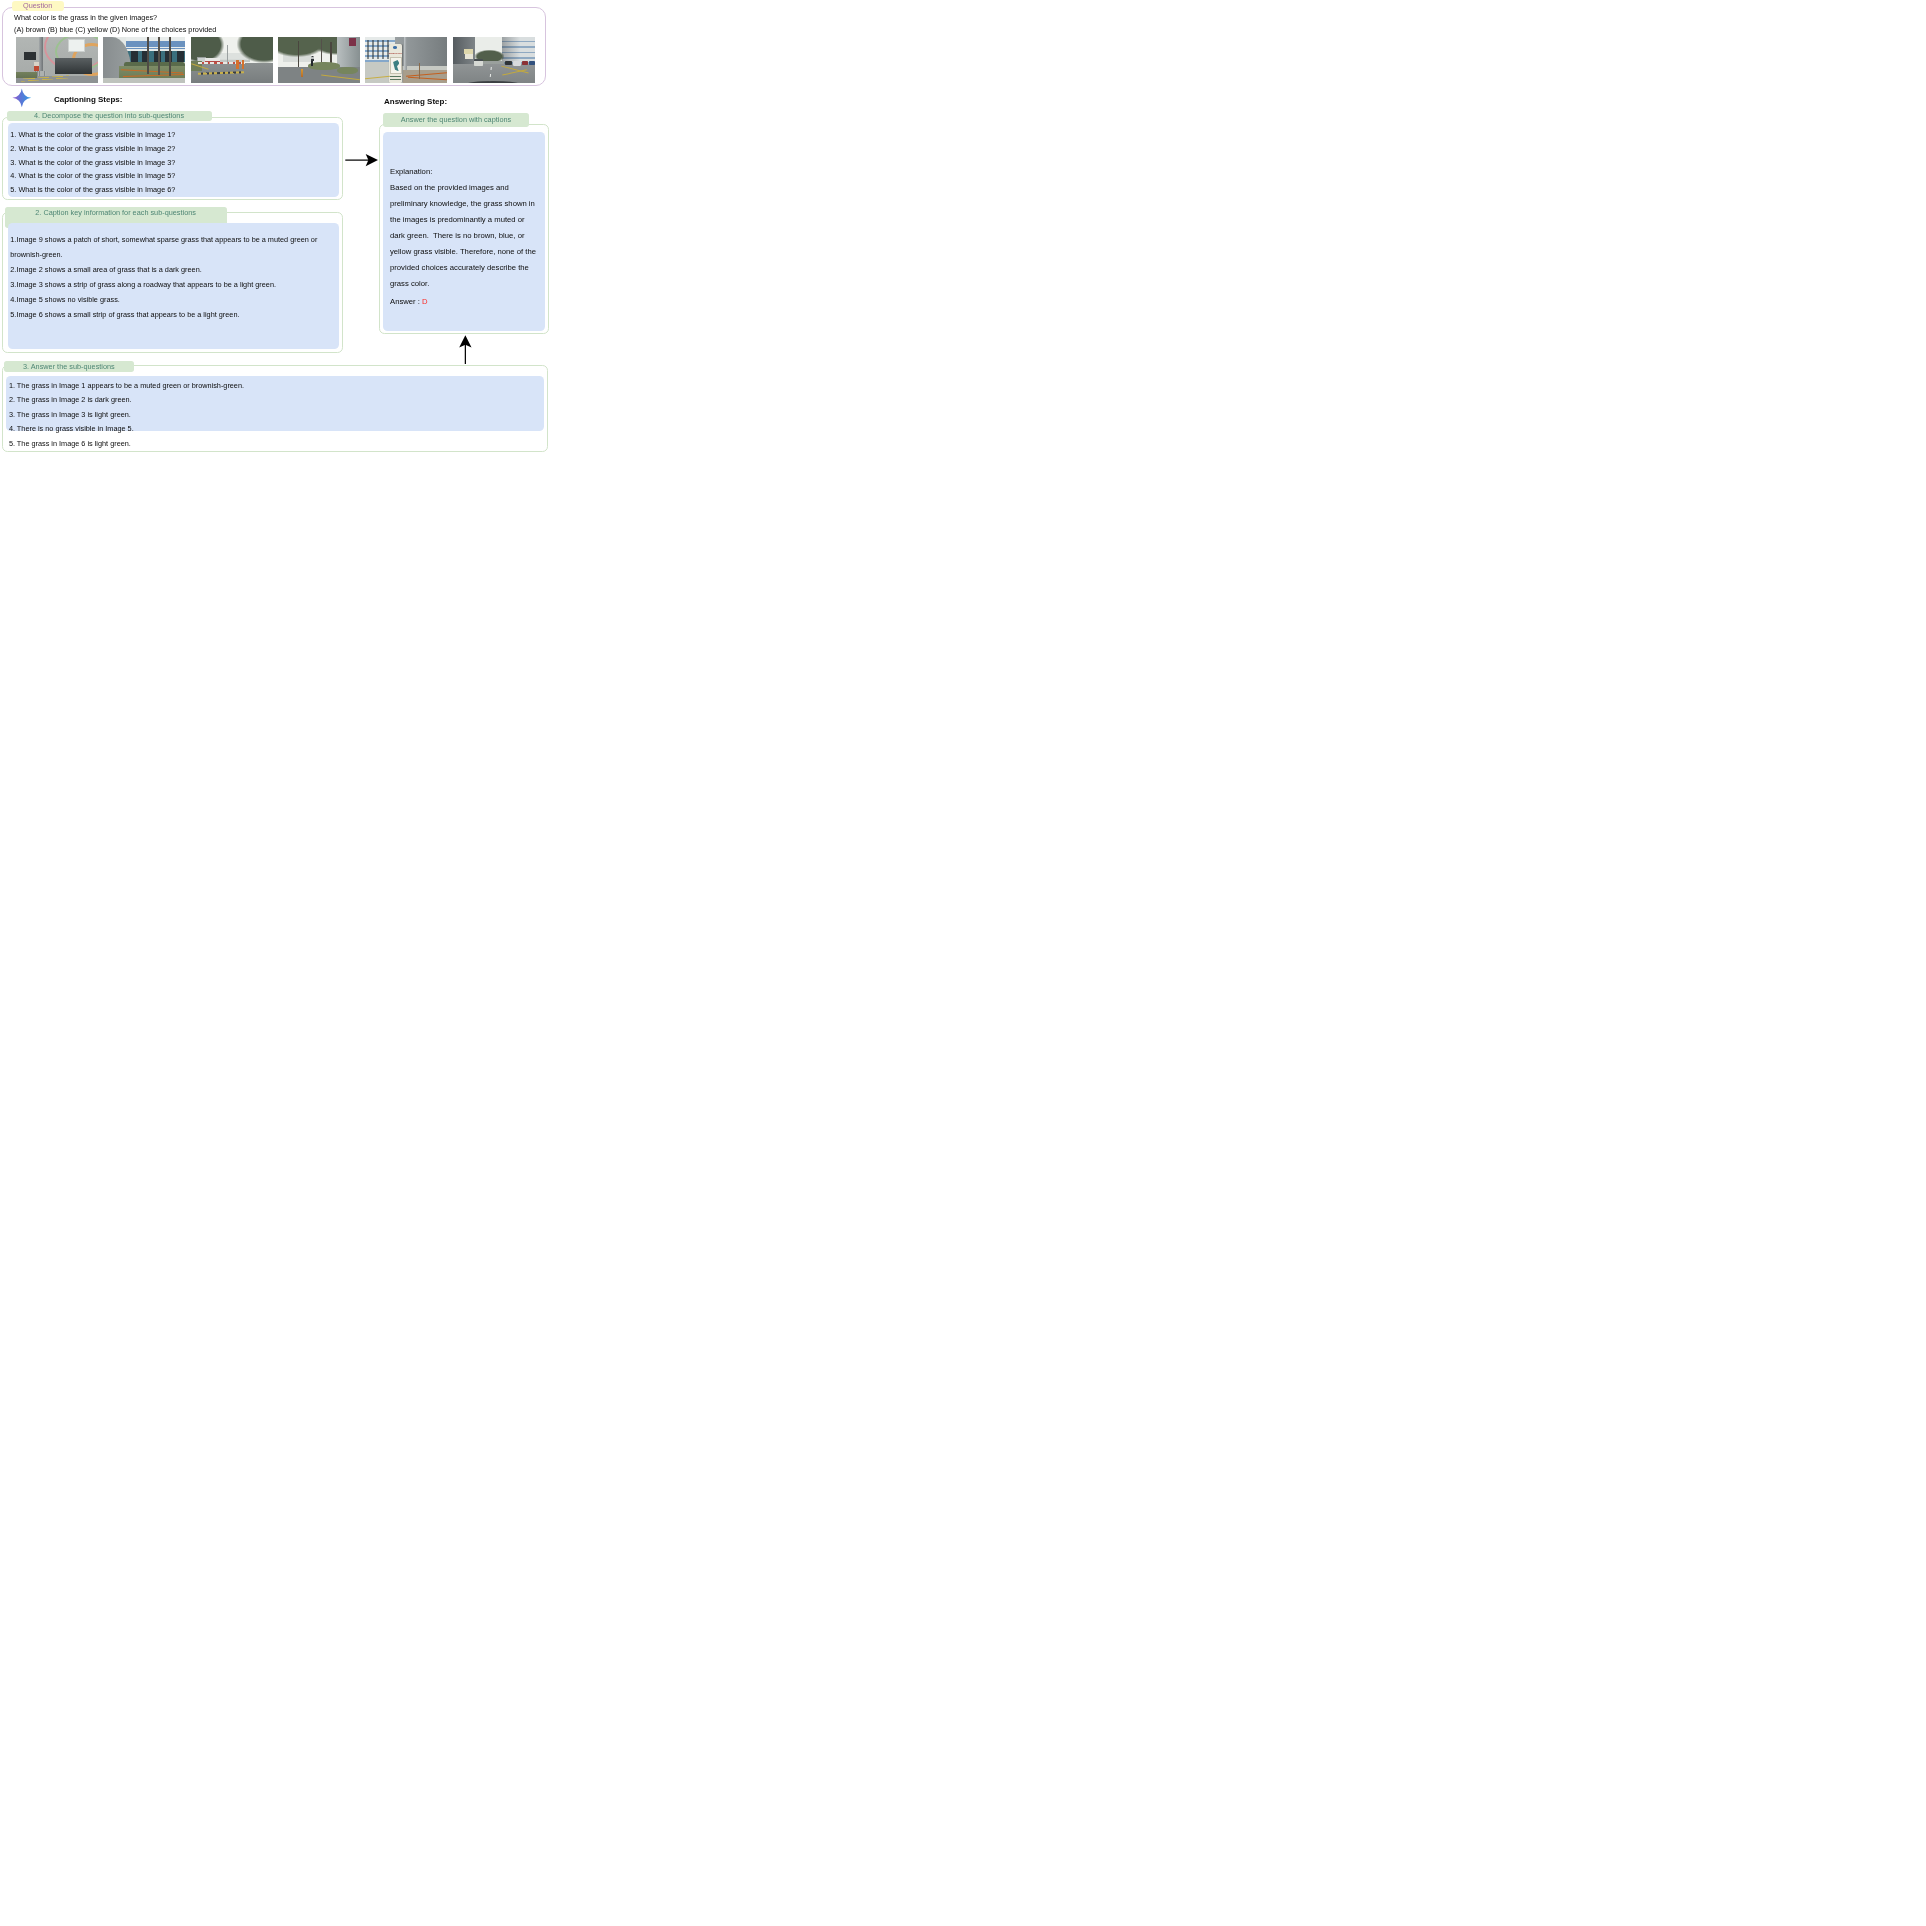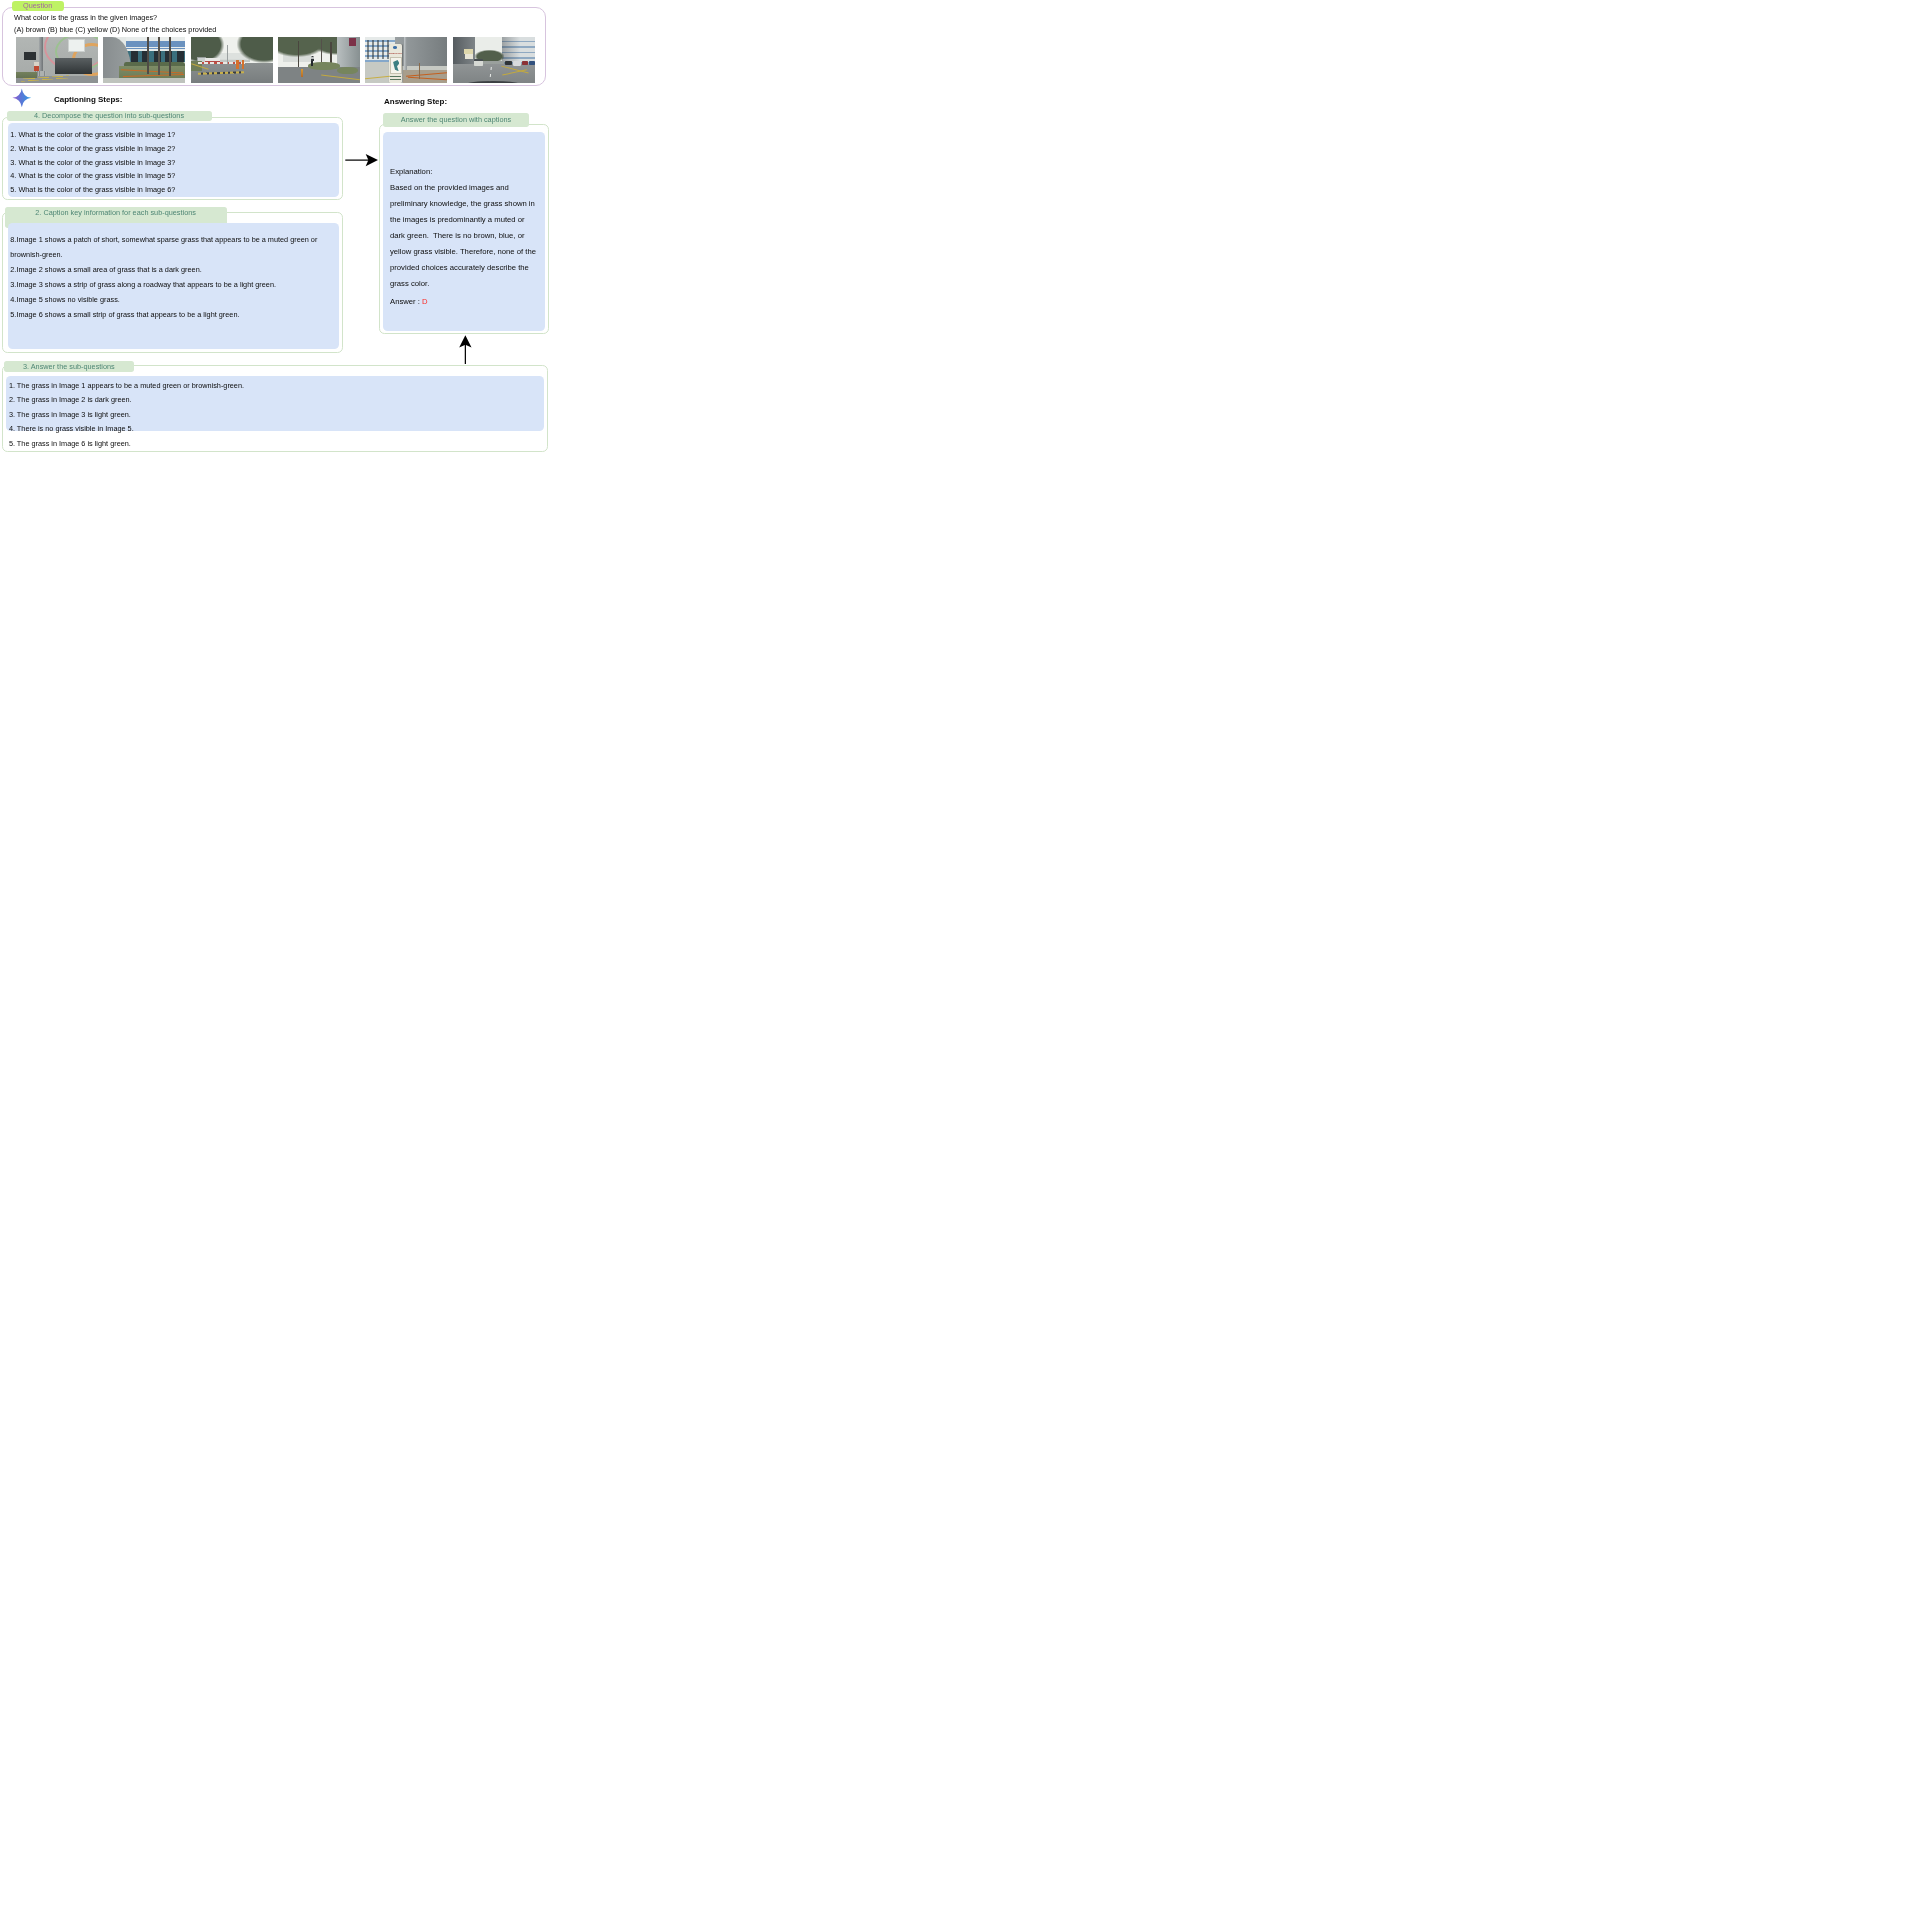--- a/index.html
+++ b/index.html
@@ -3,21 +3,21 @@
 <meta charset="utf-8">
 <style>
   html,body{margin:0;padding:0;background:#ffffff;}
   .page{position:relative;width:552px;height:458px;background:#fff;overflow:hidden;
         font-family:"Liberation Sans","DejaVu Sans",sans-serif;color:#0d0d0d;}
   .abs{position:absolute;}
   .ph{position:absolute;}
 
   
   .q-box{left:2.3px;top:7.3px;width:542px;height:77px;border:1.9px solid #d7c4de;border-radius:10px;background:#fff;}
-  .q-tab{left:11.6px;top:0.8px;width:52px;height:10.4px;background:#bef264;border-radius:3.1px;
+  .q-tab{left:11.6px;top:0.8px;width:52px;height:10.4px;background:#fef9c3;border-radius:3.1px;
          color:#a1689d;font-size:7.3px;font-weight:500;text-align:center;line-height:10.4px;}
   .q-text{left:14px;top:12.3px;font-size:7.3px;line-height:11.6px;white-space:nowrap;}
 
   .thumbs{left:0;top:37px;width:552px;height:46px;}
   .thumb{position:absolute;top:0;width:82px;height:46px;overflow:hidden;background:#b9bdbb;}
 
   
   .cap-header{left:54px;top:95px;font-size:8px;font-weight:bold;}
   .ans-header{left:384px;top:97px;font-size:8px;font-weight:bold;}
   .spark{left:12px;top:87px;width:19.6px;height:21.6px;}
@@ -201,21 +201,21 @@
     <div>1. What is the color of the grass visible in Image 1?</div>
     <div>2. What is the color of the grass visible in Image 2?</div>
     <div>3. What is the color of the grass visible in Image 3?</div>
     <div>4. What is the color of the grass visible in Image 5?</div>
     <div>5. What is the color of the grass visible in Image 6?</div>
   </div>
 
   <div class="abs outer outer2"></div>
   <div class="abs glabel lbl2">2. Caption key information for each sub-questions</div>
   <div class="abs bluebox blue2">
-    <div>8.Image 1 shows a patch of short, somewhat sparse grass that appears to be a muted green or brownish-green.</div>
+    <div>1.Image 9 shows a patch of short, somewhat sparse grass that appears to be a muted green or brownish-green.</div>
     <div>2.Image 2 shows a small area of grass that is a dark green.</div>
     <div>3.Image 3 shows a strip of grass along a roadway that appears to be a light green.</div>
     <div>4.Image 5 shows no visible grass.</div>
     <div>5.Image 6 shows a small strip of grass that appears to be a light green.</div>
   </div>
 
   <div class="abs outer outer3"></div>
   <div class="abs glabel lbl3">3. Answer the sub-questions</div>
   <div class="abs bluebox blue3">
     <div>1. The grass in Image 1 appears to be a muted green or brownish-green.</div>

